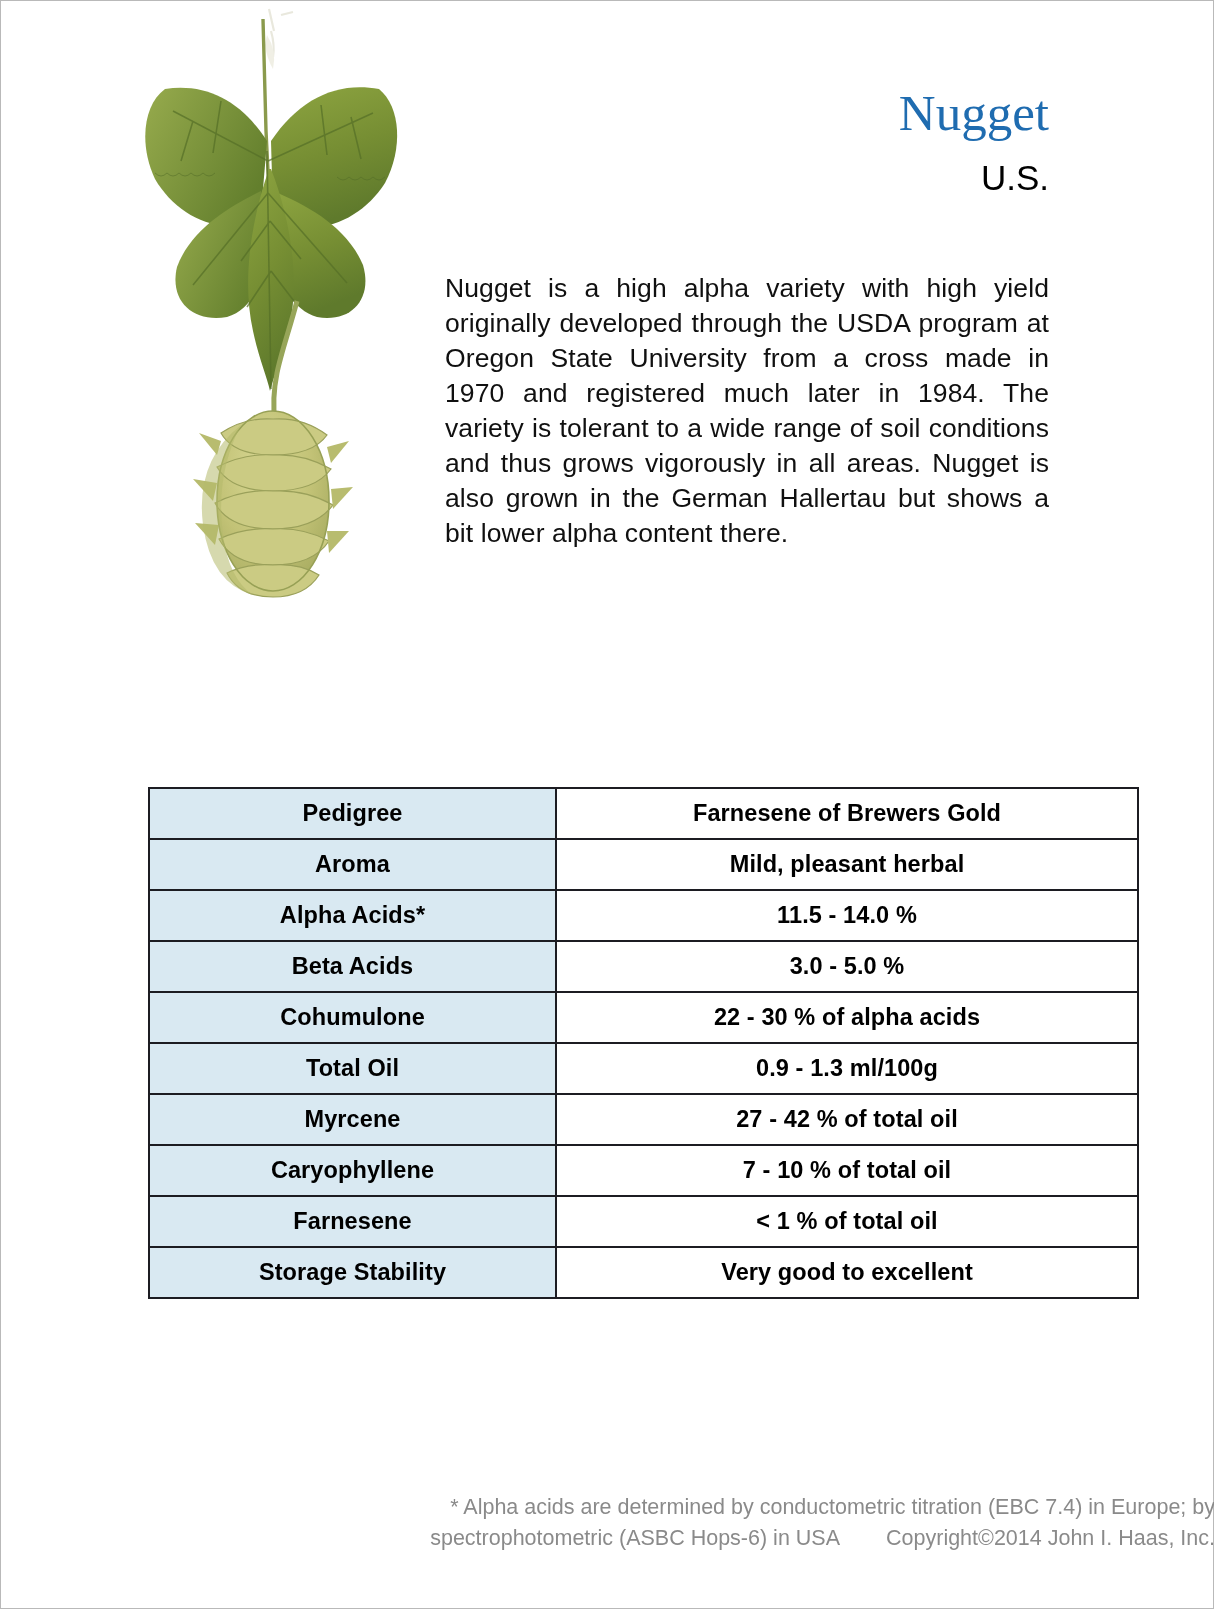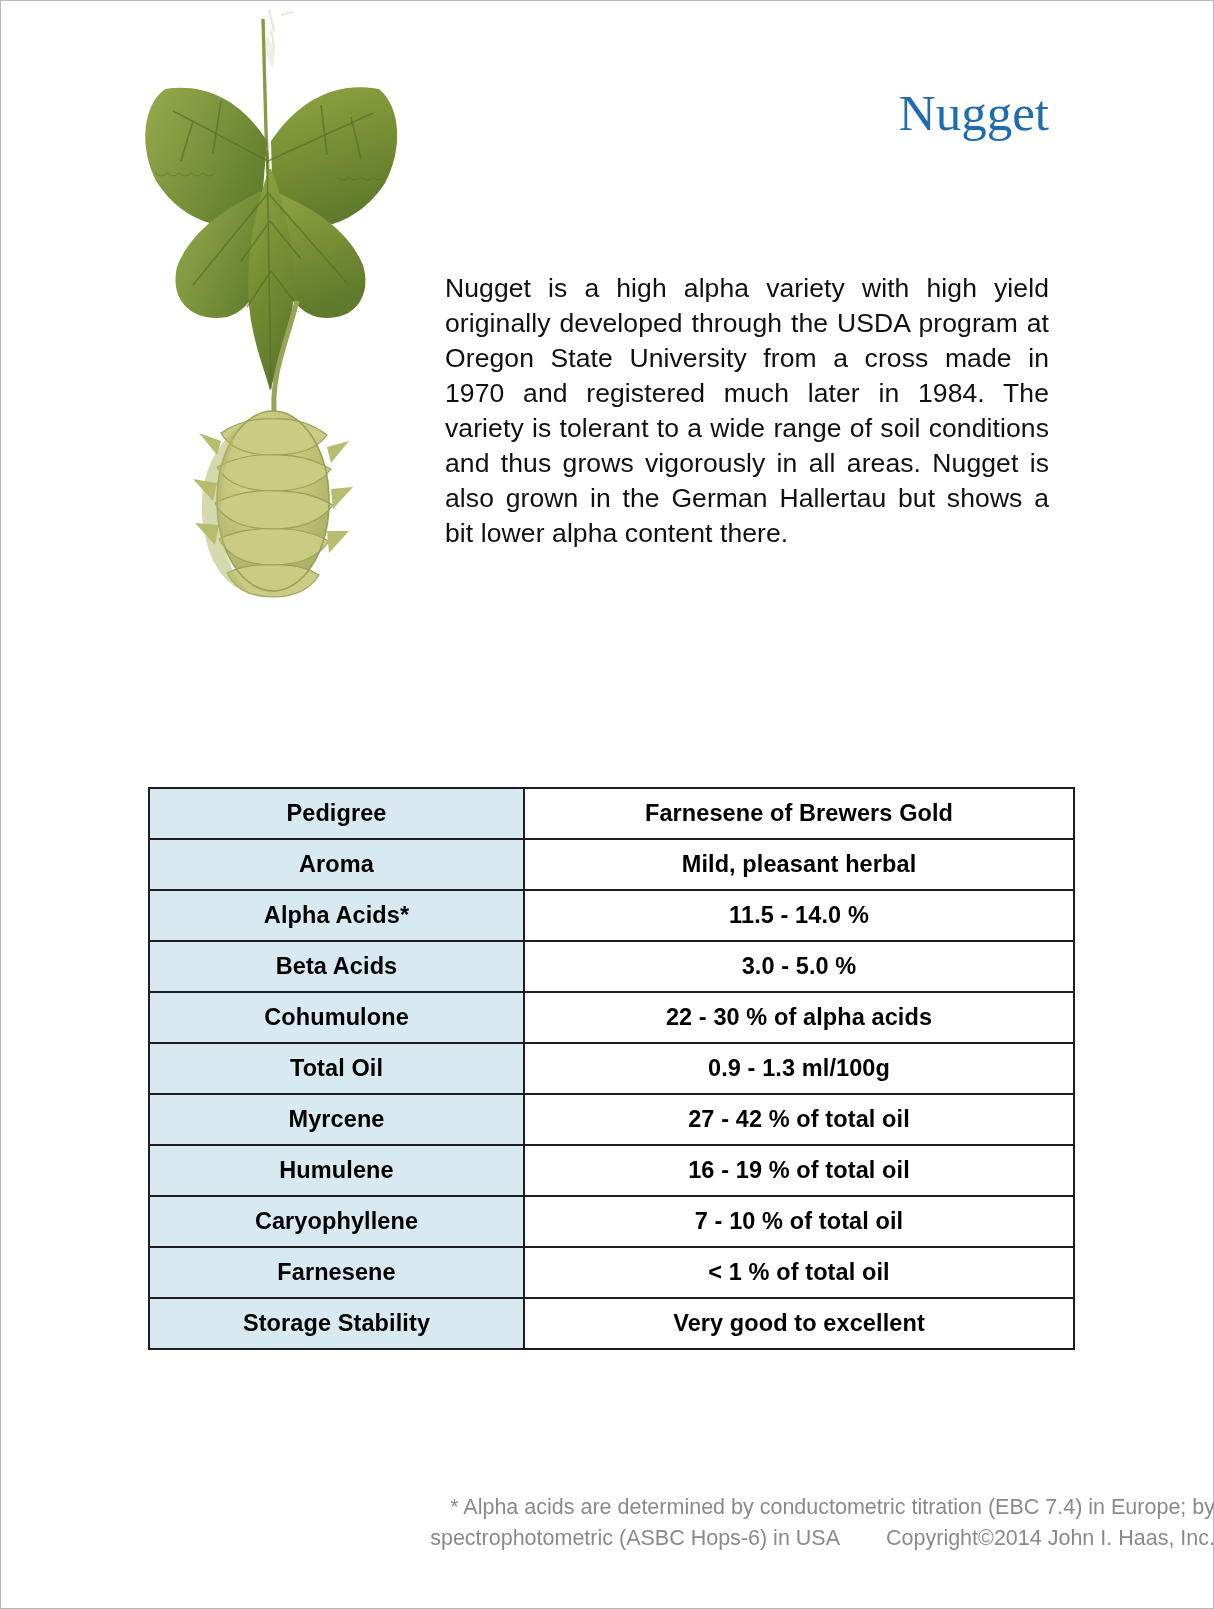--- a/index.html
+++ b/index.html
@@ -97,21 +97,21 @@
     border-collapse: collapse;
     table-layout: fixed;
   }
   .spec-table td {
     border: 2px solid #1c1c22;
     height: 49px;
     text-align: center;
     vertical-align: middle;
     font-size: 23.5px;
     font-weight: bold;
-    padding: 0 8px;
+    padding: 0 24px;
     letter-spacing: 0.1px;
   }
   .spec-table td.label {
     width: 357px;
     background: #d9e9f2;
   }
   .spec-table td.value {
     width: 532px;
     background: #ffffff;
   }
@@ -215,20 +215,21 @@
           </g>
 
           <ellipse cx="152" cy="500" rx="56" ry="90" fill="none" stroke="#97a055" stroke-width="1.6"></ellipse>
           <path d="M120 424 q-26 50 -18 110 q6 44 30 60 q-42 -12 -50 -70 q-8 -64 38 -100 z" fill="#b4b96c" opacity="0.55"></path>
         </g>
       </svg>
     </div>
 
     <div class="title-block">
       <div class="main-title">Nugget</div>
+      <div class="sub-title-1">U.S.</div>
     </div>
 
     <div class="description">Nugget is a high alpha variety with high yield originally developed through the USDA program at Oregon State University from a cross made in 1970 and registered much later in 1984.  The variety is tolerant to a wide range of soil conditions and thus grows vigorously in all areas.  Nugget is also grown in the German Hallertau but shows a bit lower alpha content there.</div>
   </div>
 
   <table class="spec-table">
     <tbody>
       <tr>
         <td class="label">Pedigree</td>
         <td class="value">Farnesene of Brewers Gold</td>
@@ -249,24 +250,20 @@
         <td class="label">Cohumulone</td>
         <td class="value">22 - 30 % of alpha acids</td>
       </tr>
       <tr>
         <td class="label">Total Oil</td>
         <td class="value">0.9 - 1.3 ml/100g</td>
       </tr>
       <tr>
         <td class="label">Myrcene</td>
         <td class="value">27 - 42 % of total oil</td>
-      </tr>
-      <tr>
-        <td class="label">Humulene</td>
-        <td class="value">16 - 19 % of total oil</td>
       </tr>
       <tr>
         <td class="label">Caryophyllene</td>
         <td class="value">7 - 10 % of total oil</td>
       </tr>
       <tr>
         <td class="label">Farnesene</td>
         <td class="value">&lt; 1 % of total oil</td>
       </tr>
       <tr>

